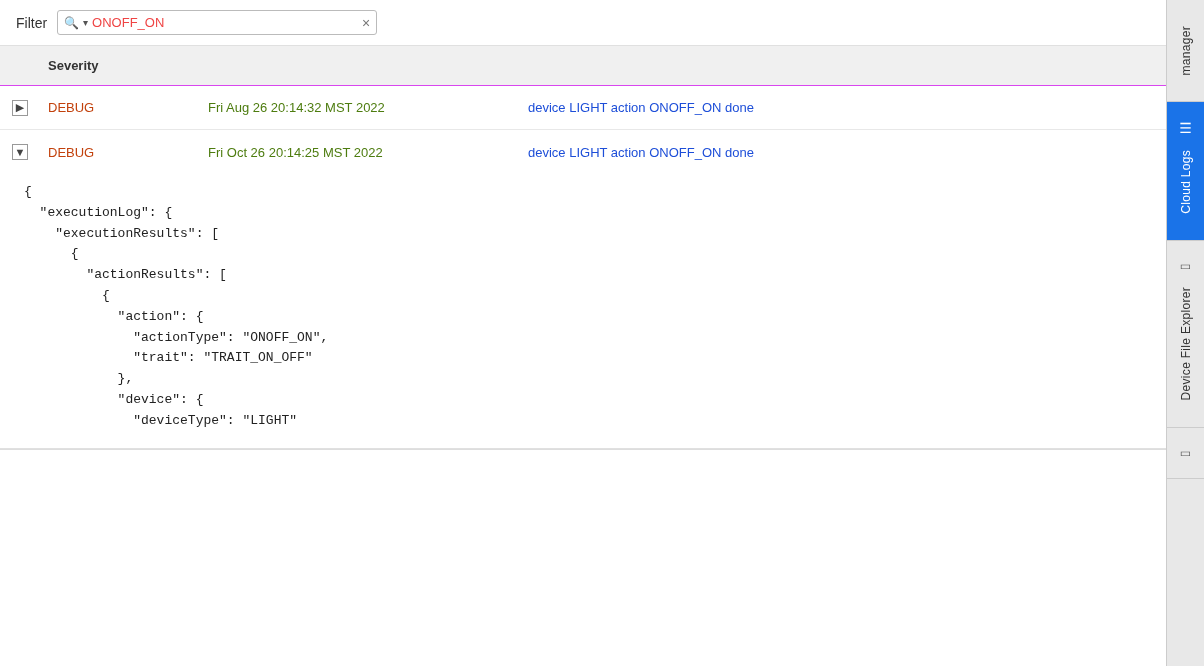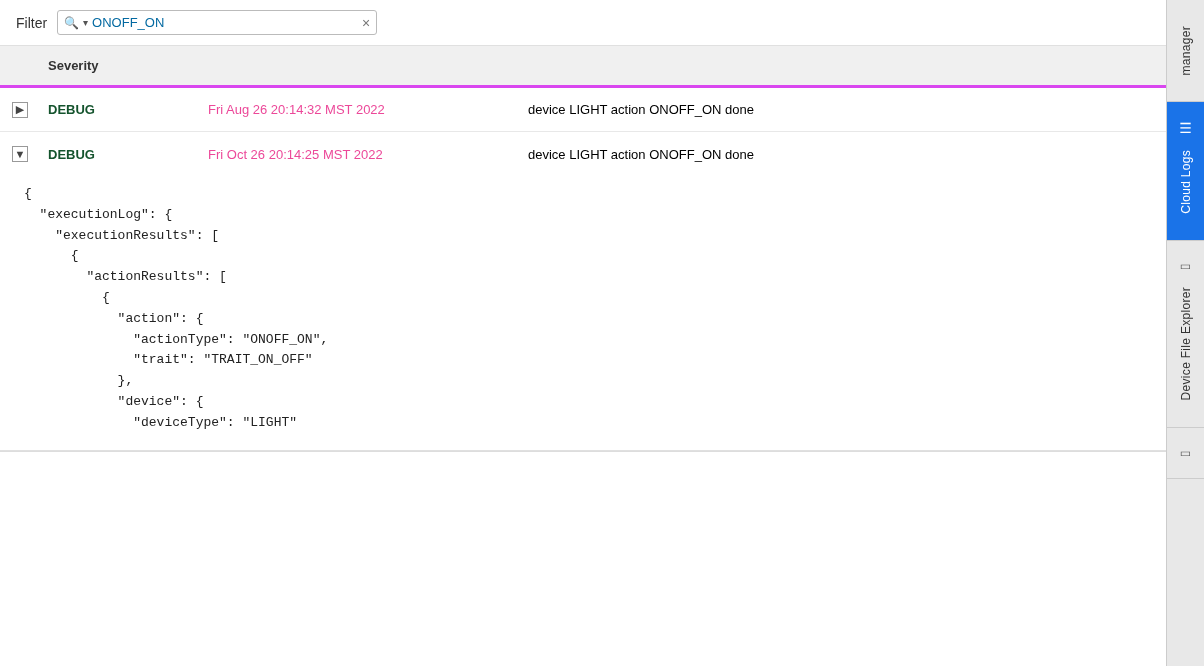--- a/index.html
+++ b/index.html
@@ -51,35 +51,35 @@
     .filter-dropdown-arrow {
       color: #555;
       font-size: 10px;
       cursor: pointer;
     }
     .filter-input {
       border: none;
       outline: none;
       font-size: 13px;
       flex: 1;
-      color: #0369a1;
+      color: #ef4444;
     }
     .filter-clear {
       cursor: pointer;
       color: #777;
       font-size: 14px;
       line-height: 1;
     }
 
     
     .table-header {
       display: grid;
       grid-template-columns: 40px 160px 320px 1fr;
       background: #f0f0f0;
-      border-bottom: 3px solid #d946ef;
+      border-bottom: 1px solid #d946ef;
       padding: 8px 0;
     }
     .table-header-cell {
       font-size: 13px;
       font-weight: 600;
       color: #333;
       padding: 4px 8px;
     }
 
     
@@ -111,32 +111,32 @@
       border: 1px solid #999;
       display: flex;
       align-items: center;
       justify-content: center;
       font-size: 11px;
       color: #444;
     }
 
     .cell-severity {
       font-size: 13px;
-      color: #14532d;
+      color: #c2410c;
       padding: 8px 8px;
-      font-weight: 700;
+      font-weight: 400;
     }
     .cell-date {
       font-size: 13px;
-      color: #ec4899;
+      color: #4d7c0f;
       padding: 8px 8px;
     }
     .cell-summary {
       font-size: 13px;
-      color: #000000;
+      color: #1d4ed8;
       padding: 8px 8px;
     }
 
     
     .json-content {
       background: #fff;
       padding: 8px 24px 16px 24px;
       font-family: 'Courier New', Courier, monospace;
       font-size: 13px;
       color: #222;

